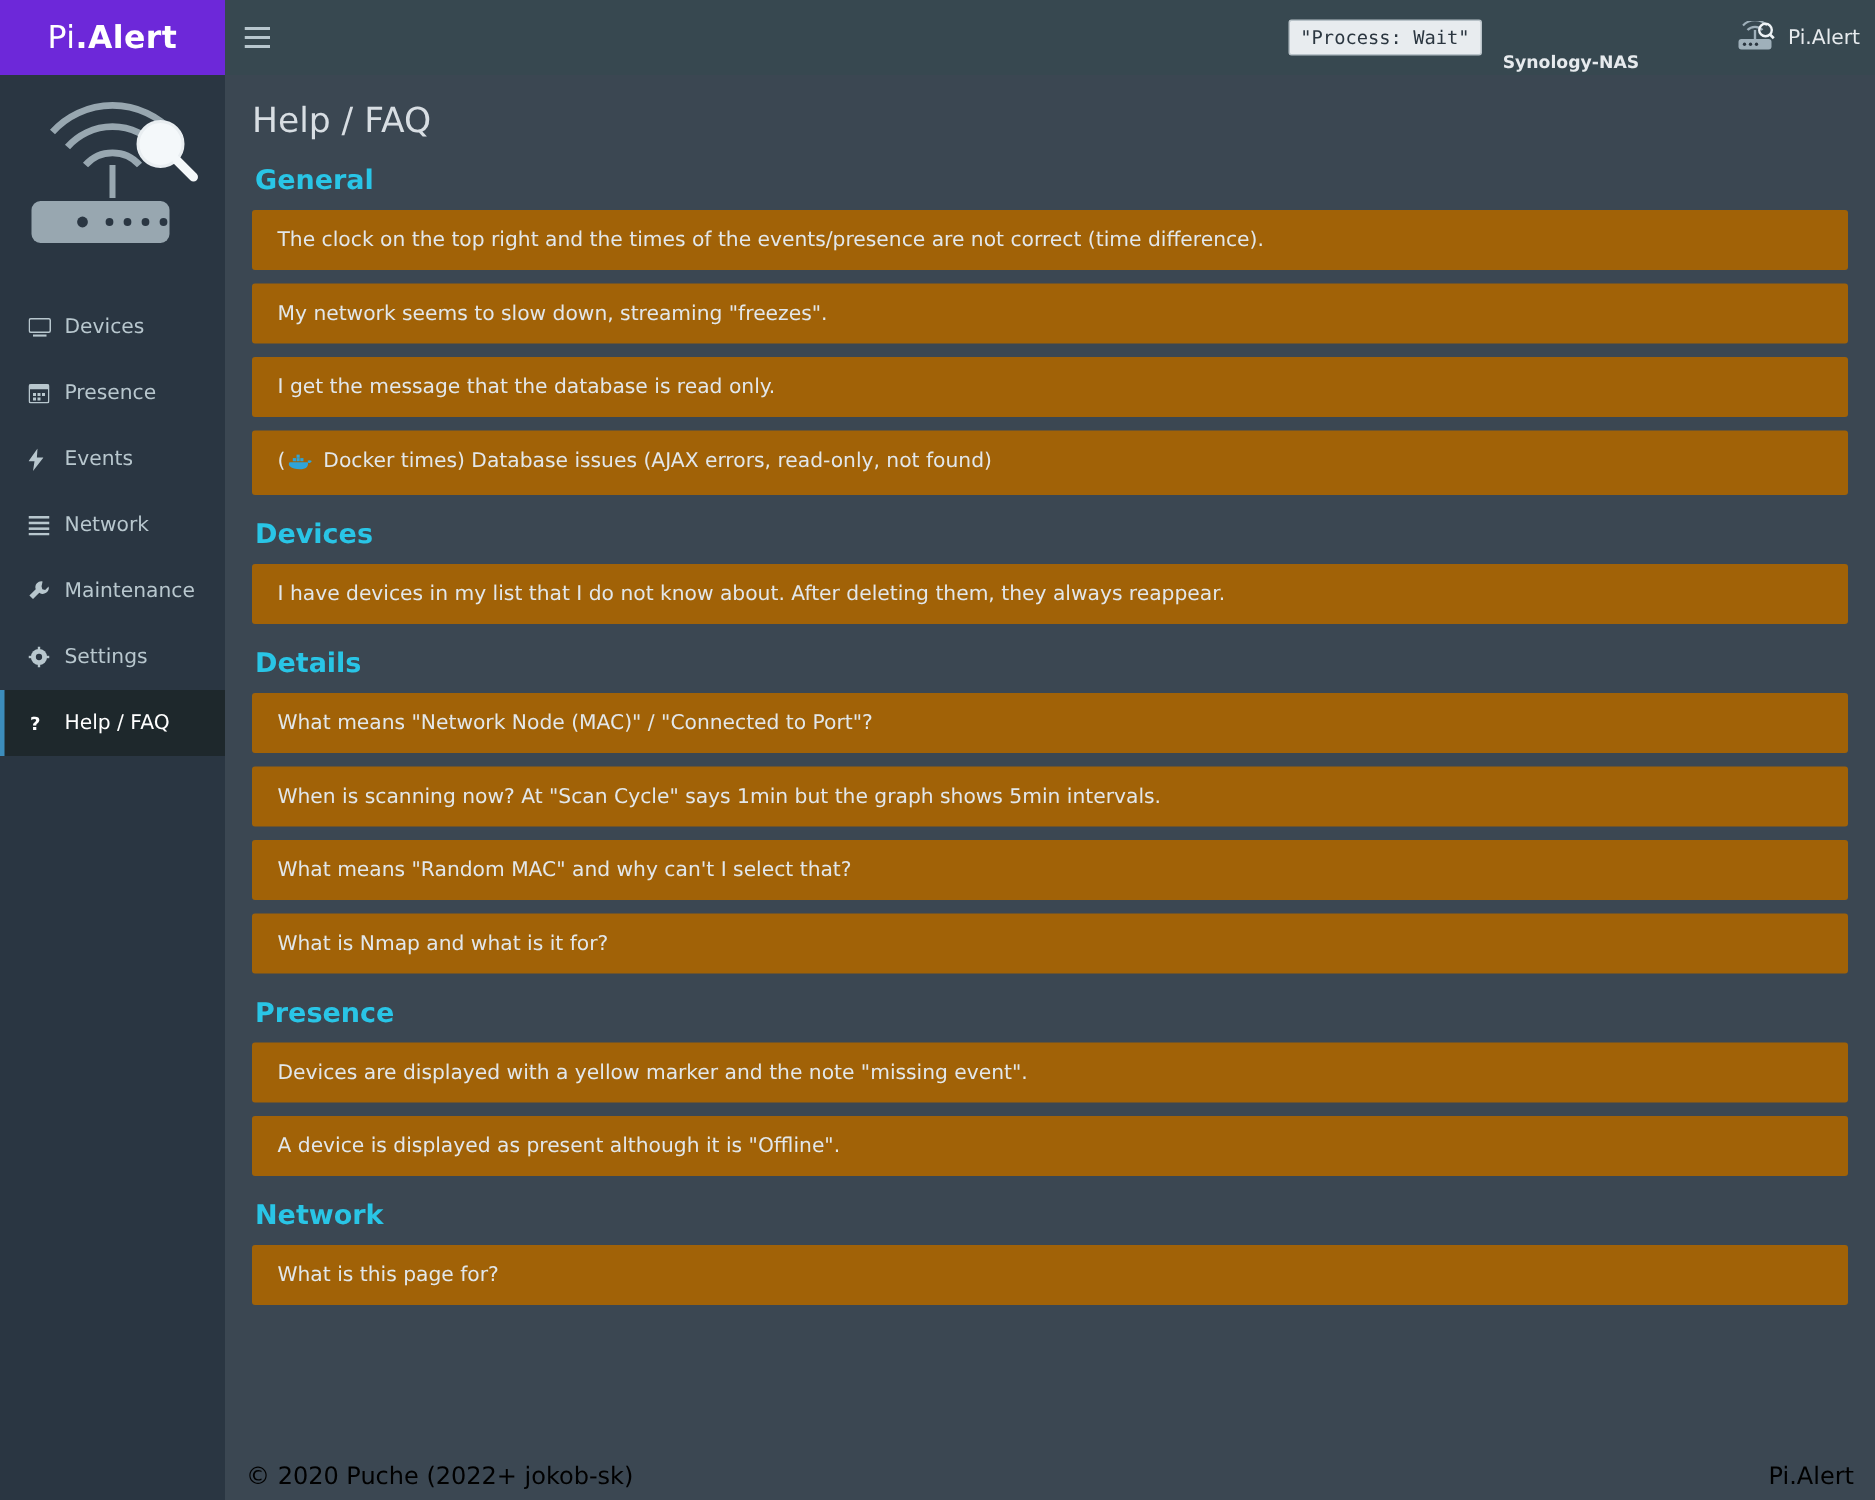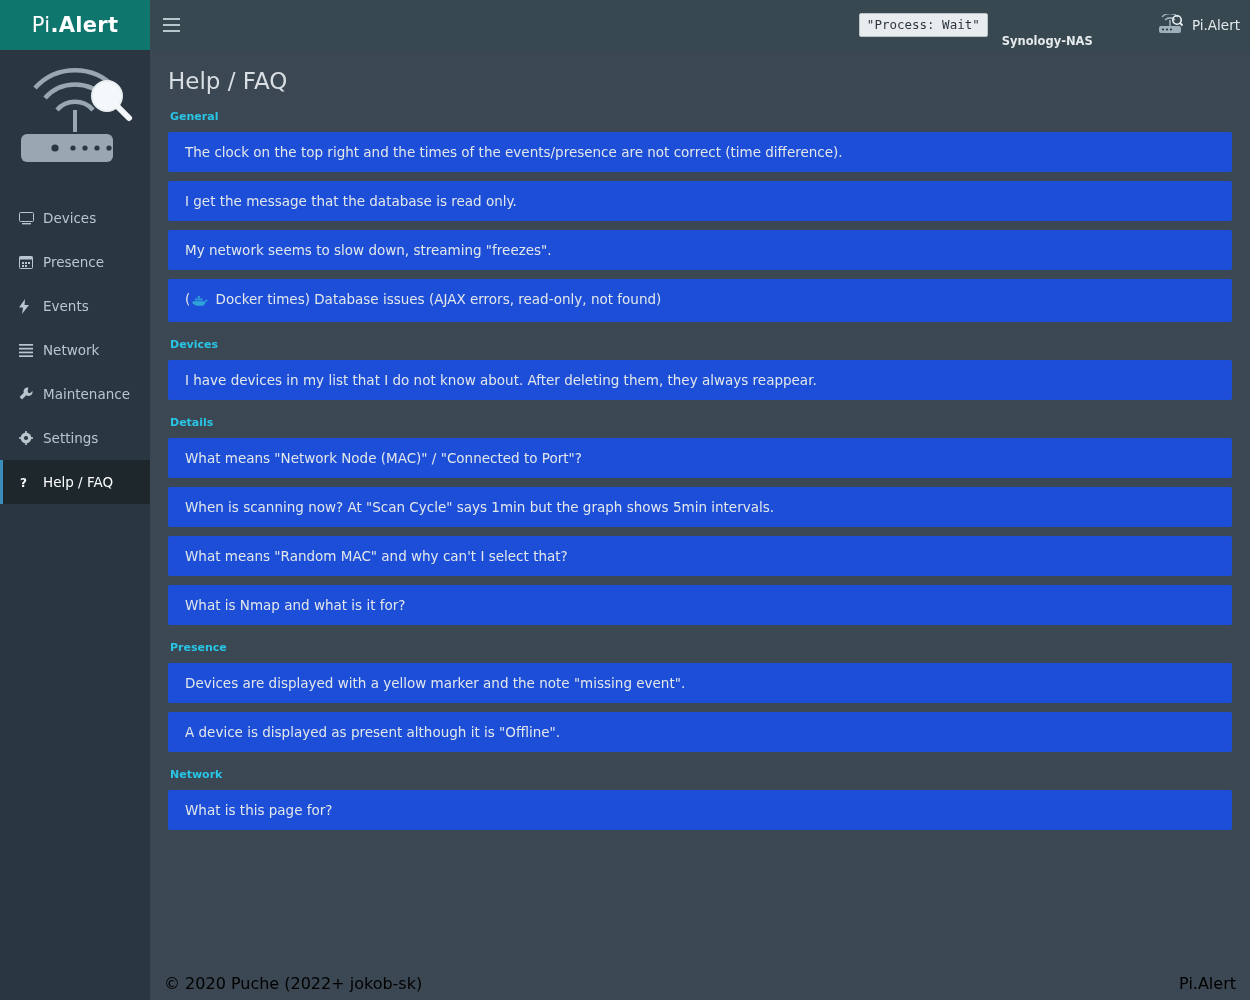--- a/index.html
+++ b/index.html
@@ -20,21 +20,21 @@
   .topbar {
     height: 50px;
     display: flex;
     align-items: stretch;
     background: #374850;
     flex: 0 0 50px;
   }
   .brand {
     width: 150px;
     flex: 0 0 150px;
-    background: #0f766e;
+    background: #6d28d9;
     color: #fff;
     display: flex;
     align-items: center;
     justify-content: center;
     font-size: 21px;
     letter-spacing: .3px;
   }
   .brand .bold { font-weight: 700; }
   .topbar-right {
     flex: 1;
@@ -135,26 +135,26 @@
     position: relative;
   }
   .page-title {
     color: #d8dee3;
     font-size: 23px;
     font-weight: 400;
     margin: 4px 0 14px 0;
   }
   .section-title {
     color: #29c5e6;
-    font-size: 11px;
+    font-size: 18px;
     font-weight: 600;
     margin: 16px 0 9px 2px;
   }
   .faq-item {
-    background: #1d4ed8;
+    background: #a16207;
     color: #e2e7ea;
     font-size: 13.5px;
     padding: 12px 14px 12px 17px;
     margin-bottom: 9px;
     border-radius: 2px;
     cursor: pointer;
   }
   .faq-item .docker-ico {
     display: inline-block;
     vertical-align: -3px;
@@ -326,22 +326,22 @@
         </div>
 
       </div>
     </div>
 
     <div class="content">
       <h1 class="page-title">Help / FAQ</h1>
 
       <div class="section-title">General</div>
       <div class="faq-item">The clock on the top right and the times of the events/presence are not correct (time difference).</div>
+      <div class="faq-item">My network seems to slow down, streaming "freezes".</div>
       <div class="faq-item">I get the message that the database is read only.</div>
-      <div class="faq-item">My network seems to slow down, streaming "freezes".</div>
       <div class="faq-item">
         <span>(</span><span class="docker-ico"><svg width="17" height="13" viewBox="0 0 17 13" aria-hidden="true">
           <rect x="3.2" y="4.4" width="2.1" height="2.1" fill="#2fa4d8"></rect>
           <rect x="5.7" y="4.4" width="2.1" height="2.1" fill="#2fa4d8"></rect>
           <rect x="8.2" y="4.4" width="2.1" height="2.1" fill="#2fa4d8"></rect>
           <rect x="5.7" y="2.1" width="2.1" height="2.1" fill="#2fa4d8"></rect>
           <path d="M1 7.2h12.2c.6 1.4-.2 4.4-3.9 4.6-3 .2-6.6-.2-8.3-2.1-.6-.7-.6-1.8 0-2.5z" fill="#2fa4d8"></path>
           <path d="M13 6.2c1-.7 2.2-.5 2.8.1-.3 1-1.2 1.5-2.2 1.4" fill="#2fa4d8"></path>
         </svg></span><span> Docker times) Database issues (AJAX errors, read-only, not found)</span>
       </div>

